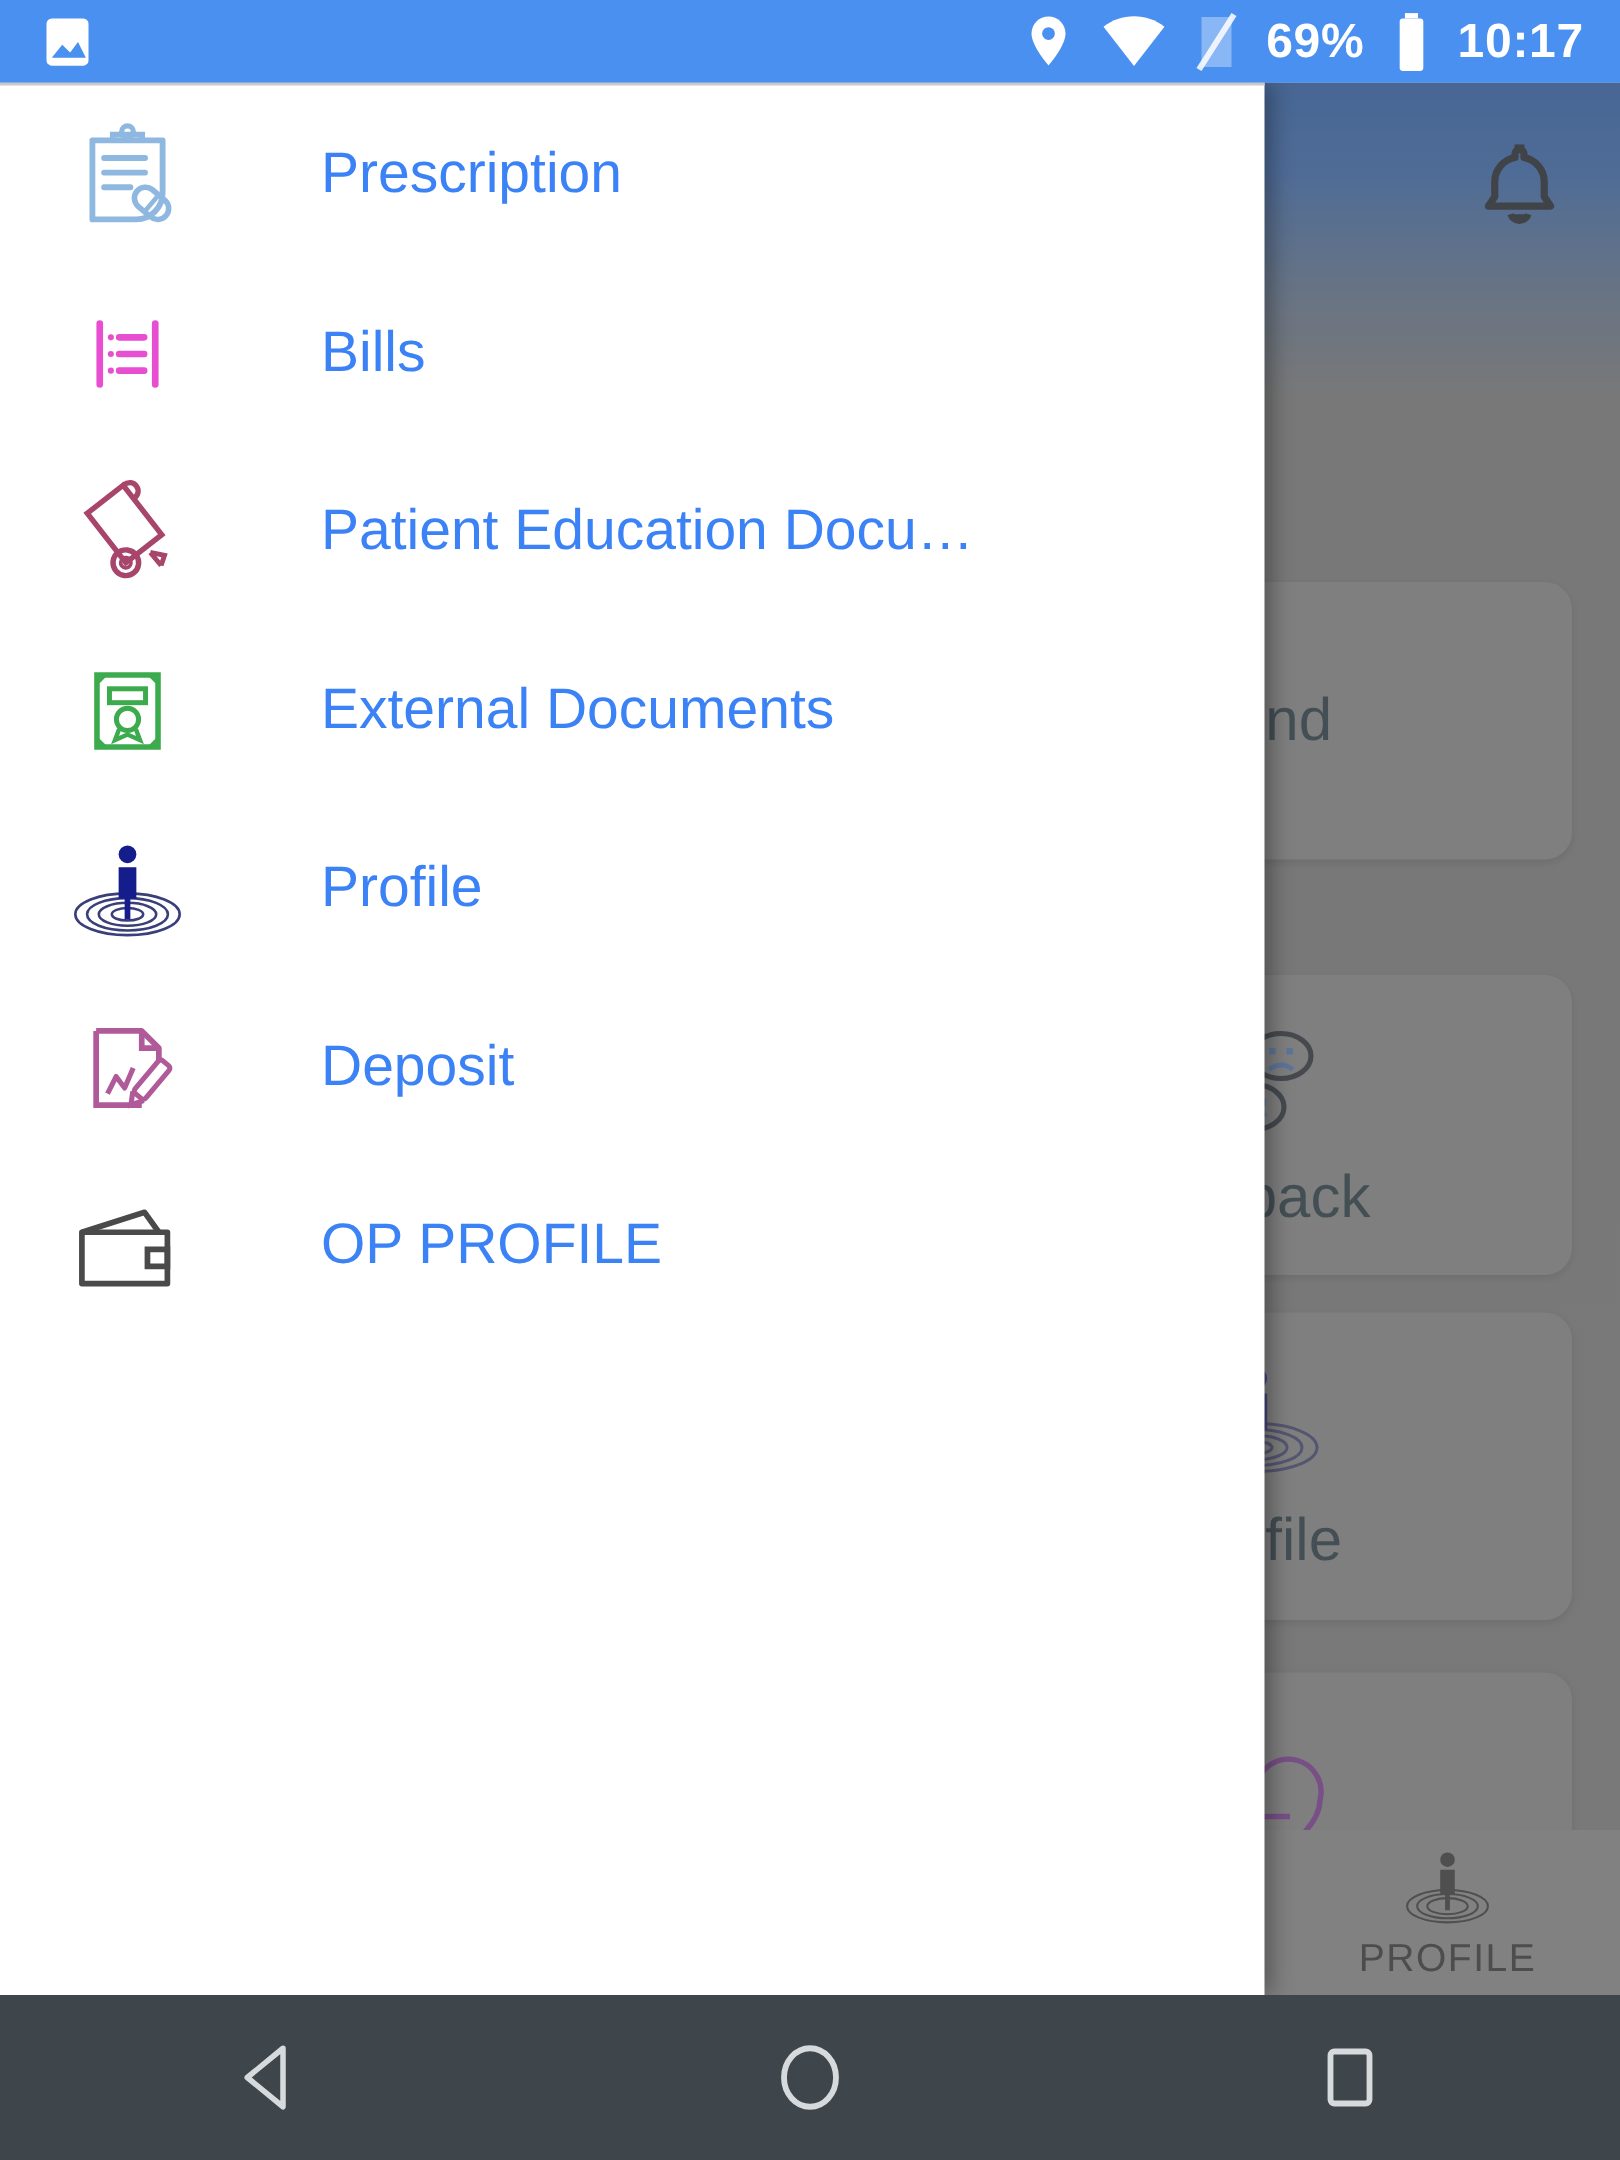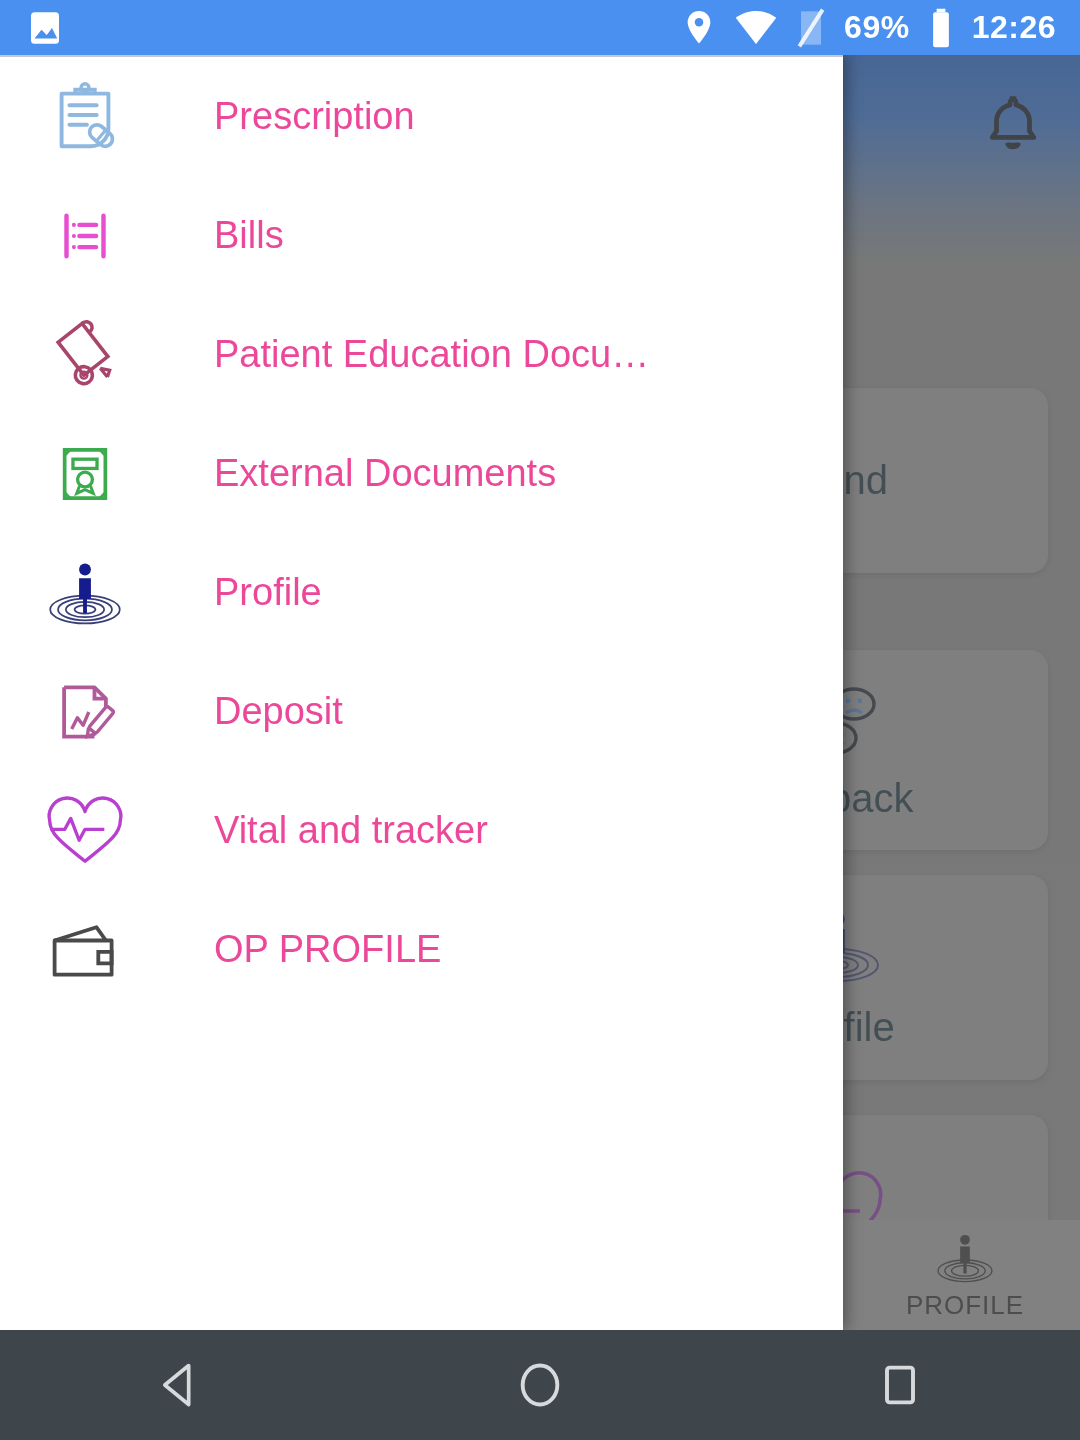--- a/index.html
+++ b/index.html
@@ -71,21 +71,21 @@
   }
   #drawer-list{ padding-top:0px; }
   .drawer-item{
     height:119px; display:flex; align-items:center; padding-left:42px;
   }
   .di-icon{
     width:86px; height:86px; flex:0 0 86px;
     display:flex; align-items:center; justify-content:center;
   }
   .di-label{
-    margin-left:86px; font-size:38px; color:#ec4899; white-space:nowrap;
+    margin-left:86px; font-size:38px; color:#3b82f6; white-space:nowrap;
   }
 
   
   #android-nav{
     position:absolute; bottom:0; left:0; width:1080px; height:110px;
     background:#3e464b; display:flex; align-items:center; justify-content:space-around;
     z-index:70;
   }
   .nav-btn{ width:150px; height:110px; display:flex; align-items:center; justify-content:center; }
 </style>
@@ -245,29 +245,20 @@
           <g transform="rotate(40 27 26)">
             <rect x="24.5" y="16" width="5" height="15" rx="1.2" fill="none" stroke="#b05a9a" stroke-width="1.8"></rect>
             <path d="M24.5 31l2.5 4 2.5-4" fill="none" stroke="#b05a9a" stroke-width="1.8"></path>
           </g>
         </svg>
       </span>
       <span class="di-label">Deposit</span>
     </div>
 
 
-    <div class="drawer-item">
-      <span class="di-icon">
-        <svg width="84" height="76" viewBox="0 0 50 44">
-          <path d="M25 40C14 31 4 24.5 4 16A9.5 9.5 0 0 1 25 10.5 9.5 9.5 0 0 1 46 16c0 8.5-10 15-21 24z" fill="none" stroke="#b83fd0" stroke-width="2" stroke-linejoin="round"></path>
-          <path d="M4.5 21h8.5l3.5-6.5 5 13 3.5-6.5h11.5" fill="none" stroke="#b83fd0" stroke-width="2" stroke-linejoin="round"></path>
-        </svg>
-      </span>
-      <span class="di-label">Vital and tracker</span>
-    </div>
 
 
     <div class="drawer-item">
       <span class="di-icon">
         <svg width="76" height="62" viewBox="0 0 40 32">
           <path d="M4 11h30v18H4z" fill="none" stroke="#4a4a4a" stroke-width="2" stroke-linejoin="round"></path>
           <path d="M4 11l22-7 5 7" fill="none" stroke="#4a4a4a" stroke-width="2" stroke-linejoin="round"></path>
           <path d="M27 17h7v6h-7z" fill="none" stroke="#4a4a4a" stroke-width="2"></path>
         </svg>
       </span>
@@ -294,21 +285,21 @@
     </svg>
     <svg class="sb-ico" width="30" height="40" viewBox="0 0 18 24">
       <path d="M3 2h12v20H3z" fill="#ffffff" opacity="0.35"></path>
       <path d="M16 1L2 23" stroke="#ffffff" stroke-width="2.4" opacity="0.85"></path>
     </svg>
     <span class="sb-text">69%</span>
     <svg class="sb-ico" width="26" height="42" viewBox="0 0 14 24">
       <rect x="4.5" y="1" width="5" height="2" fill="#ffffff"></rect>
       <rect x="2.5" y="3" width="9" height="20" rx="1.2" fill="#ffffff"></rect>
     </svg>
-    <span class="sb-text">12:26</span>
+    <span class="sb-text">10:17</span>
   </div>
 </div>
 
 <div id="android-nav">
   <div class="nav-btn">
     <svg width="52" height="52" viewBox="0 0 24 24">
       <path d="M16 3L5 12l11 9z" fill="none" stroke="#d6dadd" stroke-width="1.7" stroke-linejoin="round"></path>
     </svg>
   </div>
   <div class="nav-btn">

